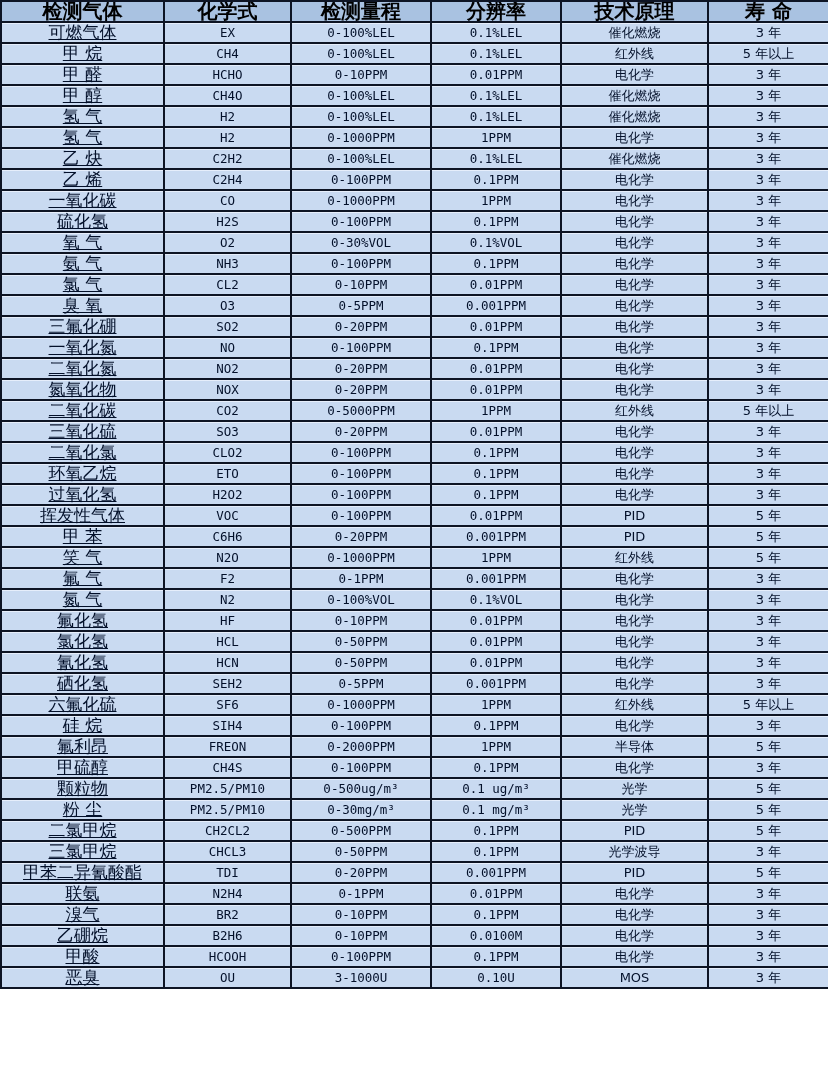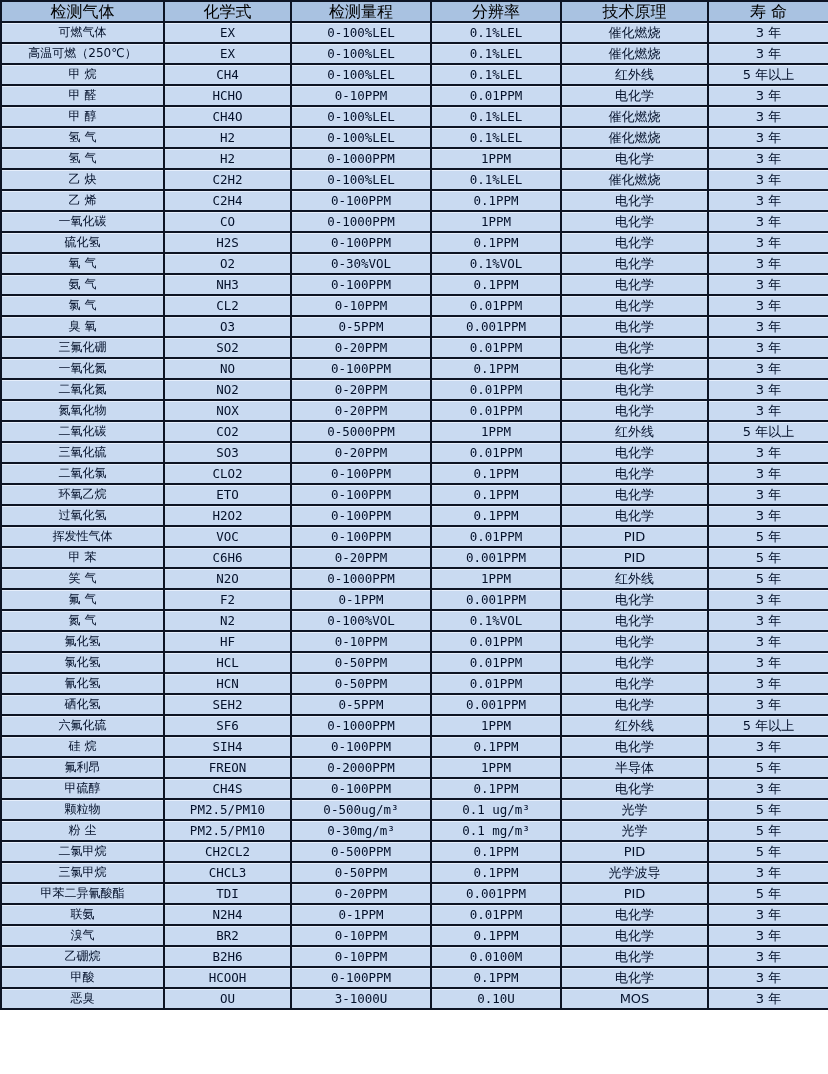--- a/index.html
+++ b/index.html
@@ -24,34 +24,34 @@
     vertical-align:middle;
     padding:0;
     height:19px;
     line-height:19px;
     overflow:hidden;
     white-space:nowrap;
   }
   th{
     background:var(--header-bg,#a9c2e1);
     color:var(--header-text,#000);
-    font-weight:normal;
-    font-size:16px;
+    font-weight:bold;
+    font-size:20px;
   }
   td{
     background:var(--row-bg,#c9daf1);
     color:var(--text,#03102a);
     font-size:13px;
     box-shadow:inset 0 1px 0 var(--highlight,#e6eefb);
   }
   td.c1,td.c2,td.c3{
     font-family:"DejaVu Sans Mono","DejaVu Sans",monospace,sans-serif;
     font-size:12.5px;
   }
-  td.c0{font-size:12px;}
+  td.c0{font-size:17px;text-decoration:underline;}
 </style>
 </head>
 <body>
 
 <table>
   <colgroup>
     <col style="width:163px">
     <col style="width:127px">
     <col style="width:140px">
     <col style="width:130px">
@@ -71,28 +71,20 @@
   <tbody>
       <tr>
         <td class="c0">可燃气体</td>
         <td class="c1">EX</td>
         <td class="c2">0-100%LEL</td>
         <td class="c3">0.1%LEL</td>
         <td class="c4">催化燃烧</td>
         <td class="c5">3 年</td>
       </tr>
       <tr>
-        <td class="c0">高温可燃（250℃）</td>
-        <td class="c1">EX</td>
-        <td class="c2">0-100%LEL</td>
-        <td class="c3">0.1%LEL</td>
-        <td class="c4">催化燃烧</td>
-        <td class="c5">3 年</td>
-      </tr>
-      <tr>
         <td class="c0">甲 烷</td>
         <td class="c1">CH4</td>
         <td class="c2">0-100%LEL</td>
         <td class="c3">0.1%LEL</td>
         <td class="c4">红外线</td>
         <td class="c5">5 年以上</td>
       </tr>
       <tr>
         <td class="c0">甲 醛</td>
         <td class="c1">HCHO</td>

